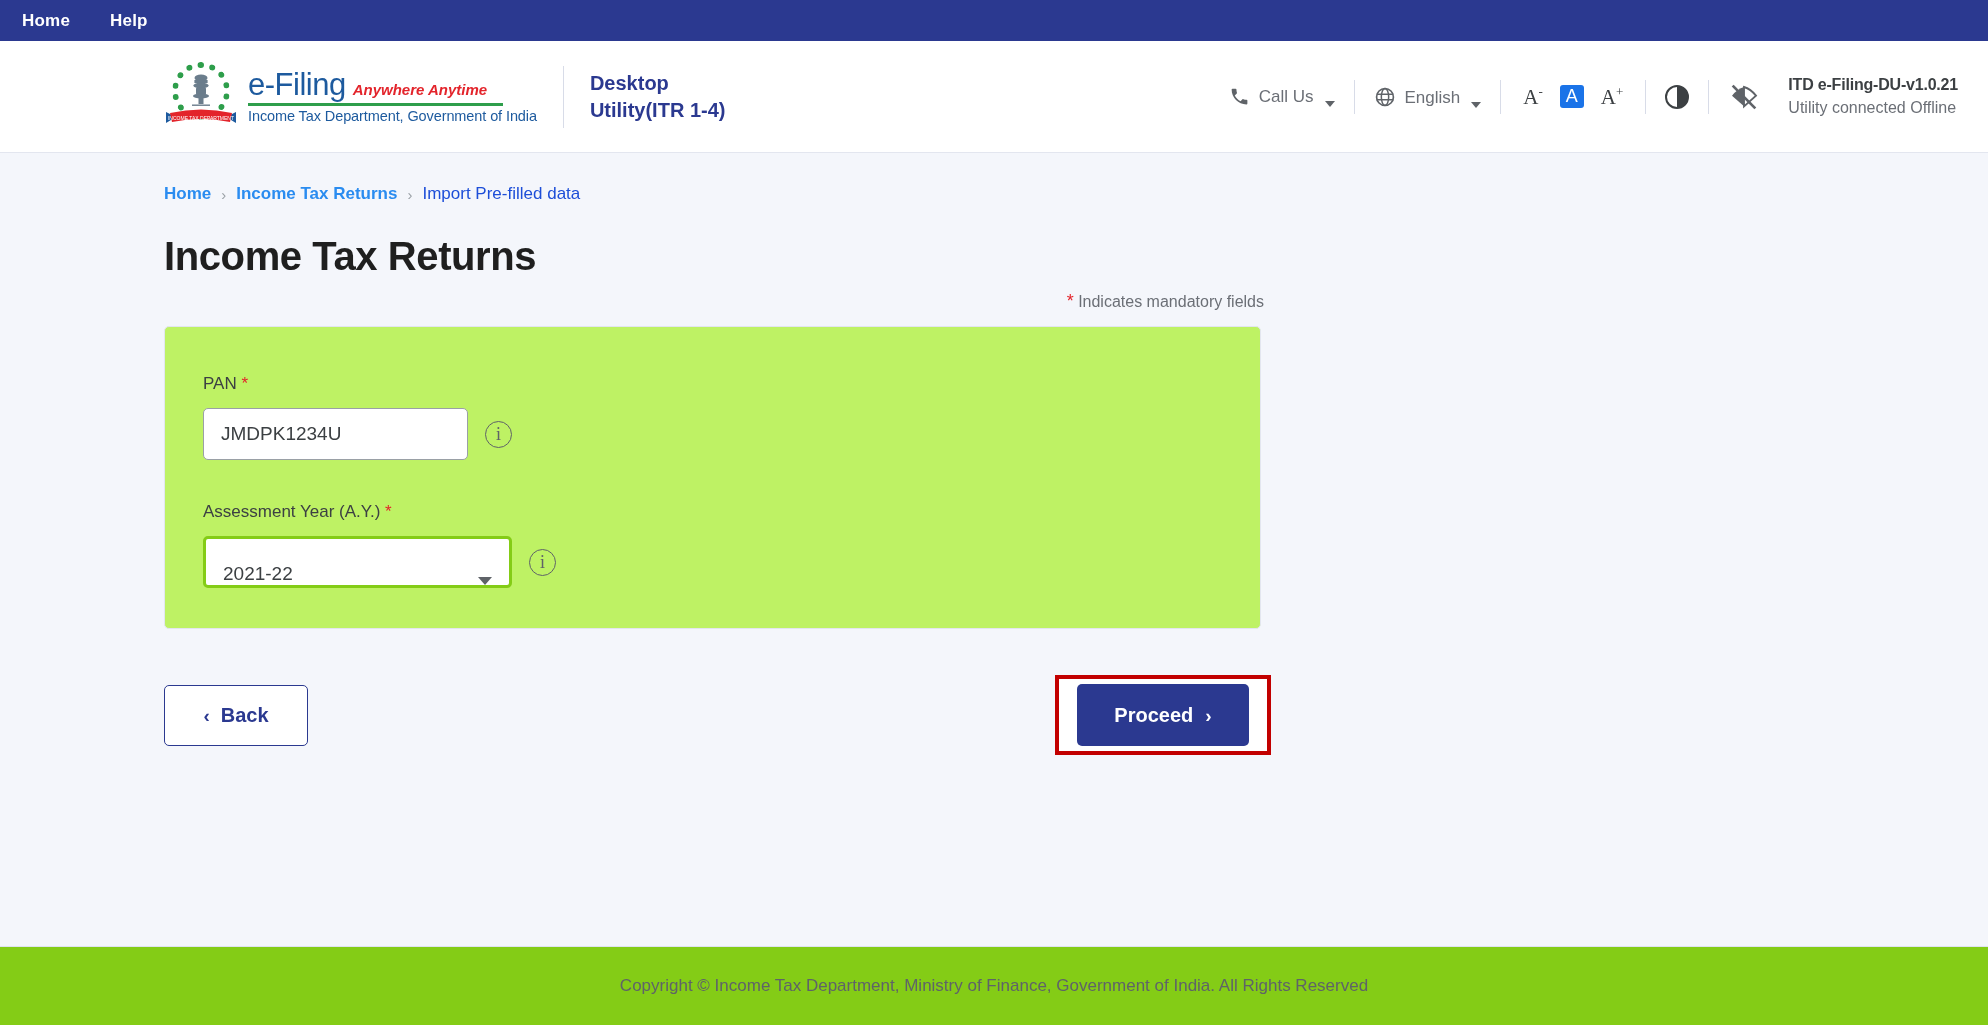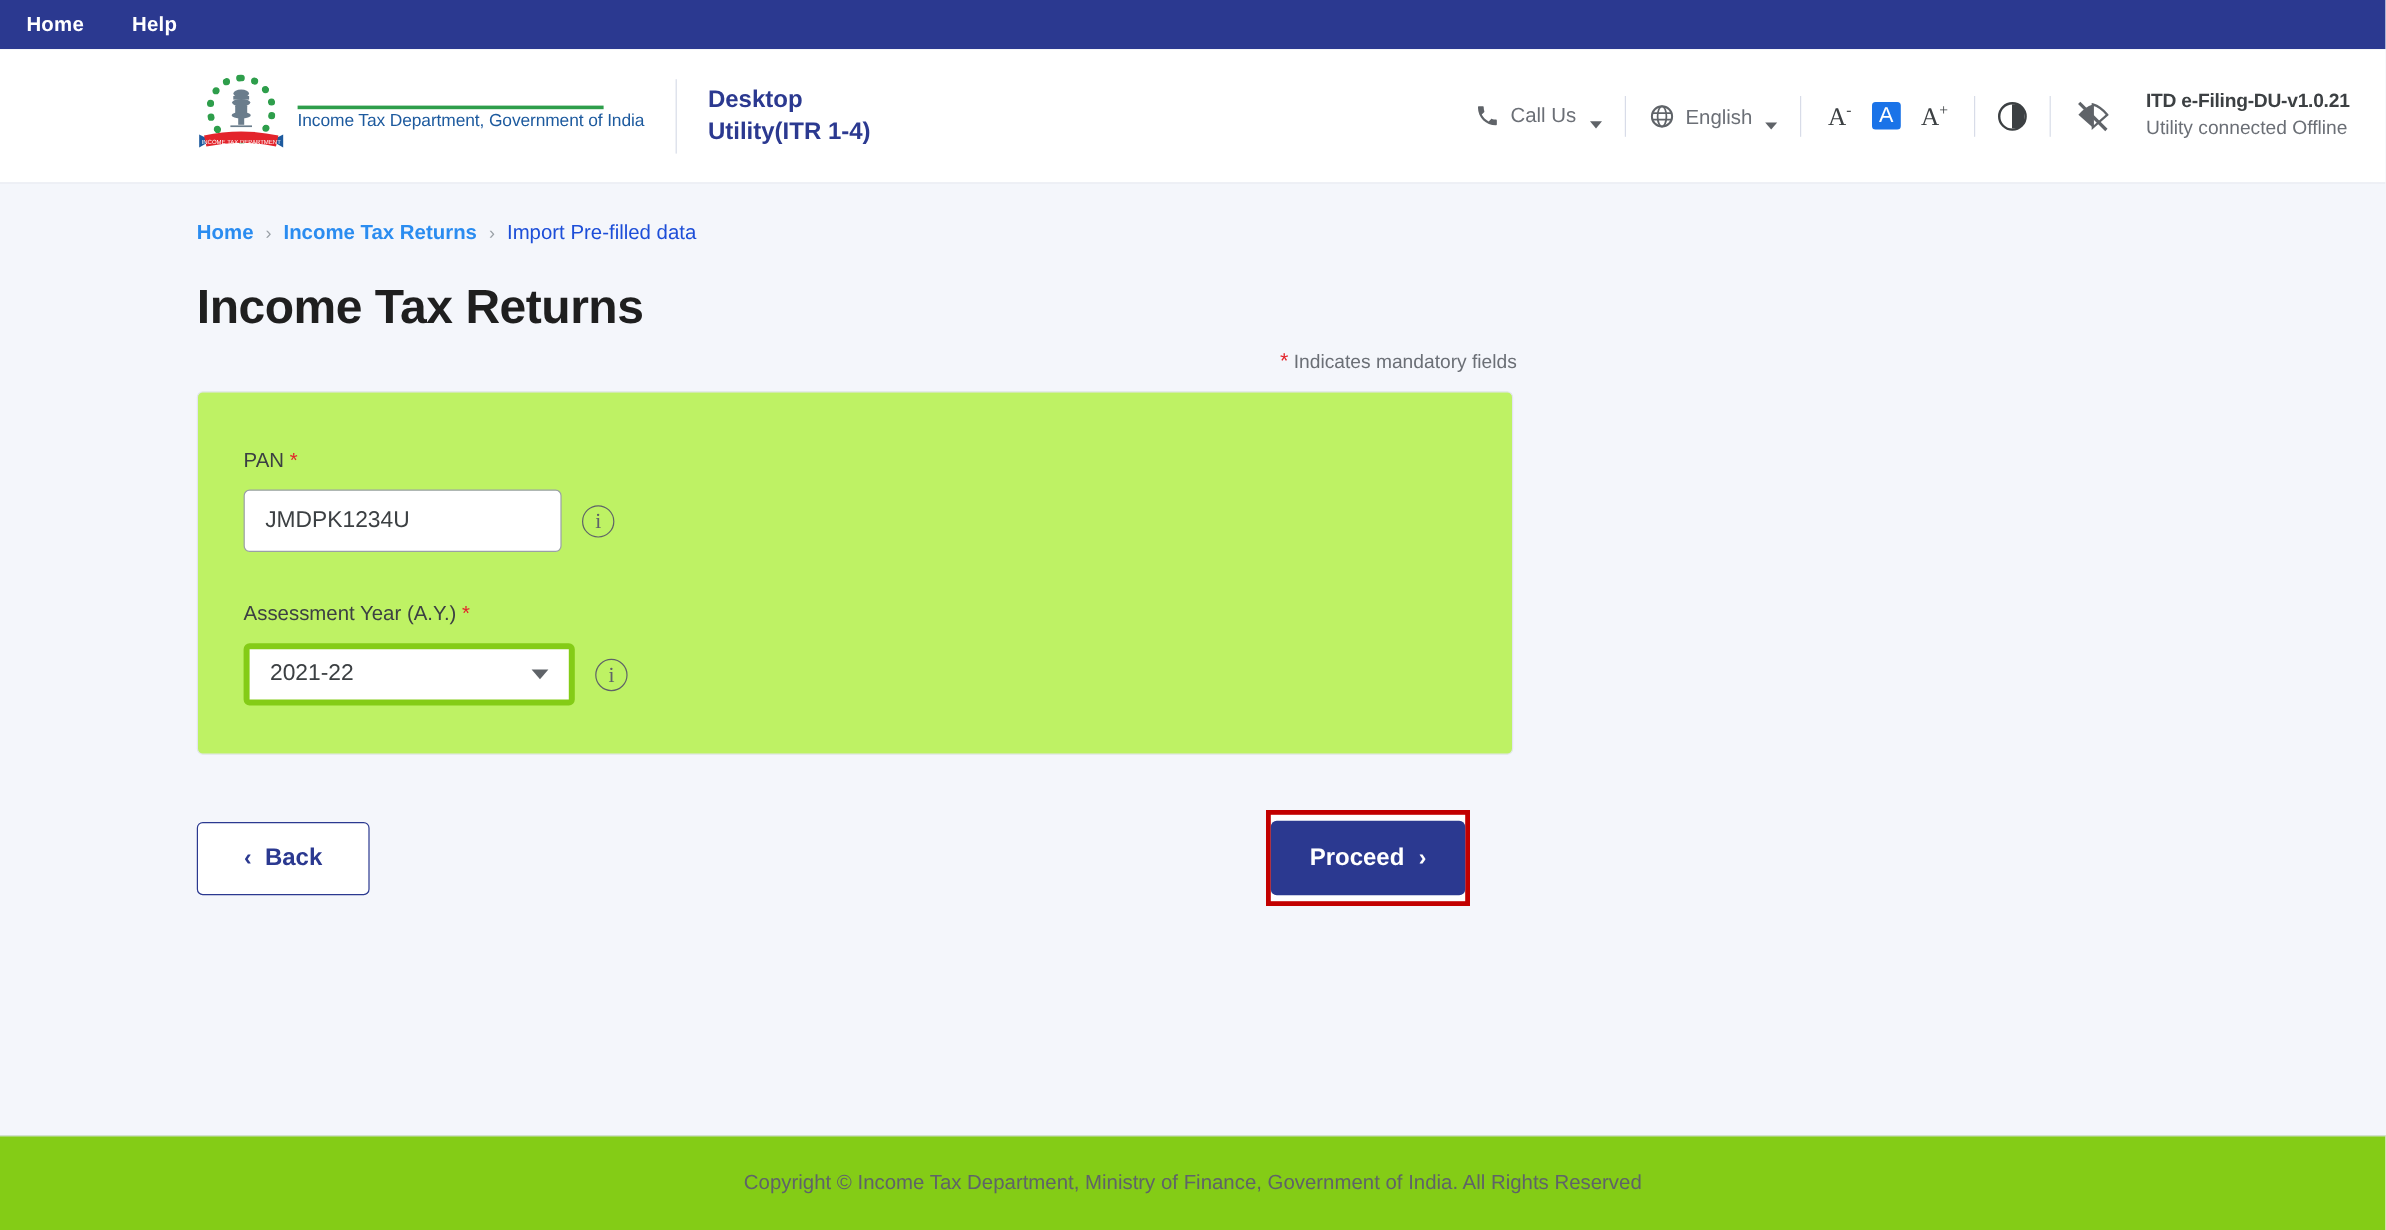--- a/index.html
+++ b/index.html
@@ -282,27 +282,27 @@
     border-radius: 5px;
     background: #ffffff;
     font-family: "Liberation Sans", sans-serif;
     font-size: 19px;
     color: #3c4043;
     padding: 0 17px;
     outline: none;
   }
 
   .select-box {
-    width: 276px;
+    width: 309px;
     height: 52px;
-    border: 5px solid #84cc16;
+    border: 3px solid #84cc16;
     border-radius: 5px;
     background: #ffffff;
     display: flex;
-    align-items: center;
+    align-items: flex-end;
     justify-content: space-between;
     padding: 0 17px;
     cursor: pointer;
   }
   .select-value { font-size: 19px; color: #3c4043; }
   .select-caret {
     width: 0; height: 0;
     border-left: 7px solid transparent;
     border-right: 7px solid transparent;
     border-top: 8px solid #5f6368;
@@ -348,21 +348,21 @@
     justify-content: center;
     gap: 11px;
     cursor: pointer;
     font-family: "Liberation Sans", sans-serif;
   }
 
   .proceed-highlight {
     position: absolute;
     left: 891px;
     top: 0px;
-    width: 170px;
+    width: 216px;
     height: 80px;
     border: 4px solid #c20000;
     background: #ffffff;
     display: flex;
     align-items: center;
     justify-content: center;
   }
   .btn-proceed {
     width: 172px;
     height: 62px;
@@ -422,20 +422,24 @@
           <rect x="2" y="30.5" width="18" height="1.4" fill="#6b7d8c"></rect>
         </svg>
         <svg class="ribbon" viewBox="0 0 74 20">
           <path d="M2 4 L12 9 L2 15 Z" fill="#1d5a9e"></path>
           <path d="M72 4 L62 9 L72 15 Z" fill="#1d5a9e"></path>
           <path d="M6 5 Q37 -2 68 5 L66 14 Q37 8 8 14 Z" fill="#e3242b"></path>
           <text x="37" y="12" font-size="5" fill="#ffffff" text-anchor="middle" font-family="Liberation Sans, sans-serif">INCOME TAX DEPARTMENT</text>
         </svg>
       </div>
       <div class="brandtext">
+        <div class="brandline1">
+          <span class="efiling">e-Filing</span>
+          <span class="tagline">Anywhere Anytime</span>
+        </div>
         <div class="greenrule"></div>
         <div class="deptline">Income Tax Department, Government of India</div>
       </div>
     </div>
 
     <div class="divider-v"></div>
 
     <div class="util-title">
       <div>Desktop</div>
       <div>Utility(ITR 1-4)</div>

